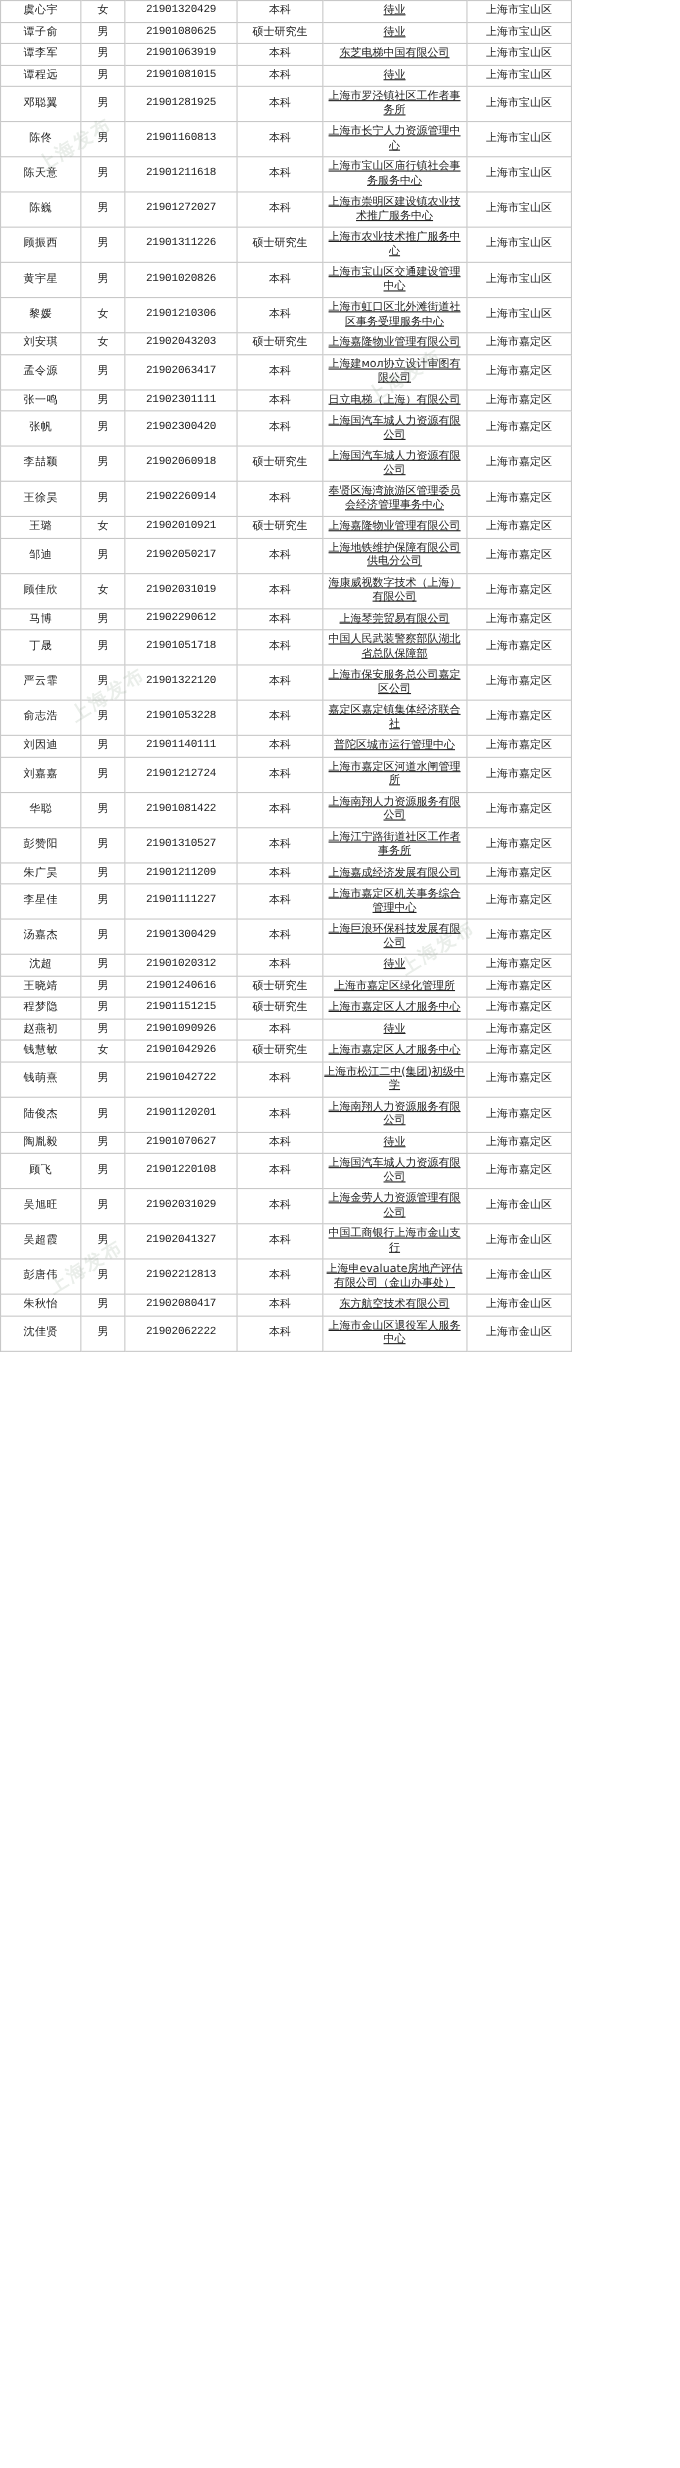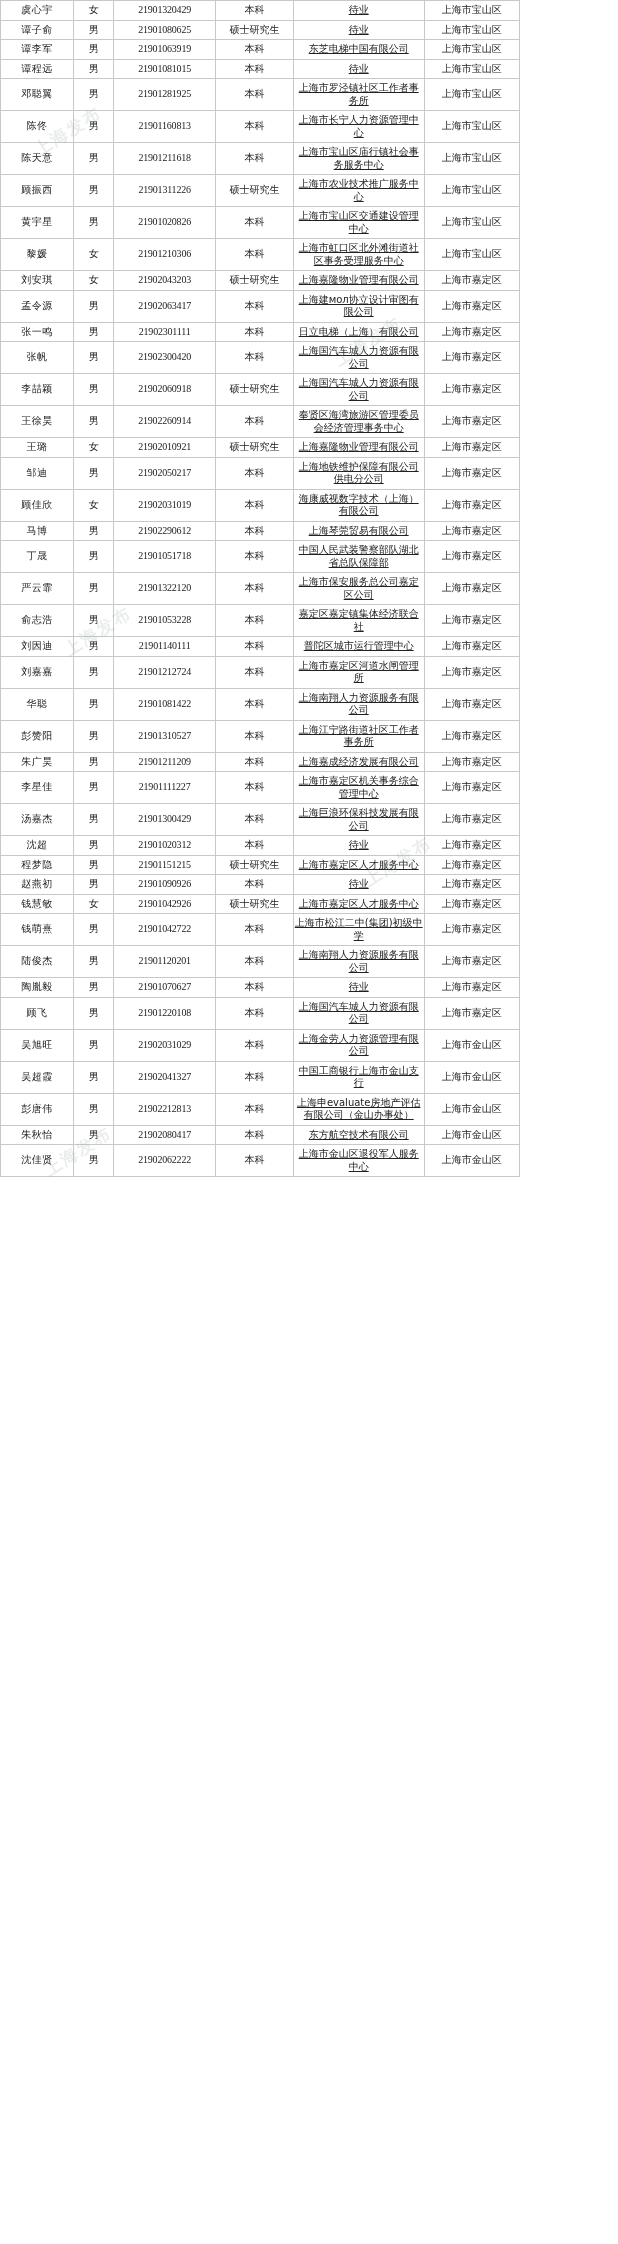--- a/index.html
+++ b/index.html
@@ -30,21 +30,21 @@
     padding: 3px 1px;
     word-break: break-all;
   }
   col.c-name   { width: 66px; }
   col.c-sex    { width: 36px; }
   col.c-id     { width: 92px; }
   col.c-edu    { width: 70px; }
   col.c-unit   { width: 118px; }
   col.c-dist   { width: 86px; }
   .cell-name { letter-spacing: 0.5px; }
-  .cell-id { font-family: Liberation Serif, serif; font-size: 10px; letter-spacing: -0.2px; }
+  .cell-id { font-family: Liberation Mono, monospace; font-size: 10px; letter-spacing: -0.2px; }
   .cell-unit { text-align: center; text-decoration: underline; }
   .watermark {
     position: absolute;
     color: rgba(140, 160, 140, 0.18);
     font-size: 17px;
     font-weight: bold;
     letter-spacing: 2px;
     transform: rotate(-32deg);
     pointer-events: none;
     white-space: nowrap;
@@ -115,20 +115,28 @@
         </tr>
         <tr>
           <td class="cell-name">陈天意</td>
           <td class="cell-sex">男</td>
           <td class="cell-id">21901211618</td>
           <td class="cell-edu">本科</td>
           <td class="cell-unit">上海市宝山区庙行镇社会事务服务中心</td>
           <td class="cell-district">上海市宝山区</td>
         </tr>
         <tr>
+          <td class="cell-name">陈巍</td>
+          <td class="cell-sex">男</td>
+          <td class="cell-id">21901272027</td>
+          <td class="cell-edu">本科</td>
+          <td class="cell-unit">上海市崇明区建设镇农业技术推广服务中心</td>
+          <td class="cell-district">上海市宝山区</td>
+        </tr>
+        <tr>
           <td class="cell-name">顾振西</td>
           <td class="cell-sex">男</td>
           <td class="cell-id">21901311226</td>
           <td class="cell-edu">硕士研究生</td>
           <td class="cell-unit">上海市农业技术推广服务中心</td>
           <td class="cell-district">上海市宝山区</td>
         </tr>
         <tr>
           <td class="cell-name">黄宇星</td>
           <td class="cell-sex">男</td>
@@ -304,20 +312,28 @@
           <td class="cell-edu">本科</td>
           <td class="cell-unit">上海巨浪环保科技发展有限公司</td>
           <td class="cell-district">上海市嘉定区</td>
         </tr>
         <tr>
           <td class="cell-name">沈超</td>
           <td class="cell-sex">男</td>
           <td class="cell-id">21901020312</td>
           <td class="cell-edu">本科</td>
           <td class="cell-unit">待业</td>
+          <td class="cell-district">上海市嘉定区</td>
+        </tr>
+        <tr>
+          <td class="cell-name">王晓靖</td>
+          <td class="cell-sex">男</td>
+          <td class="cell-id">21901240616</td>
+          <td class="cell-edu">硕士研究生</td>
+          <td class="cell-unit">上海市嘉定区绿化管理所</td>
           <td class="cell-district">上海市嘉定区</td>
         </tr>
         <tr>
           <td class="cell-name">程梦隐</td>
           <td class="cell-sex">男</td>
           <td class="cell-id">21901151215</td>
           <td class="cell-edu">硕士研究生</td>
           <td class="cell-unit">上海市嘉定区人才服务中心</td>
           <td class="cell-district">上海市嘉定区</td>
         </tr>

